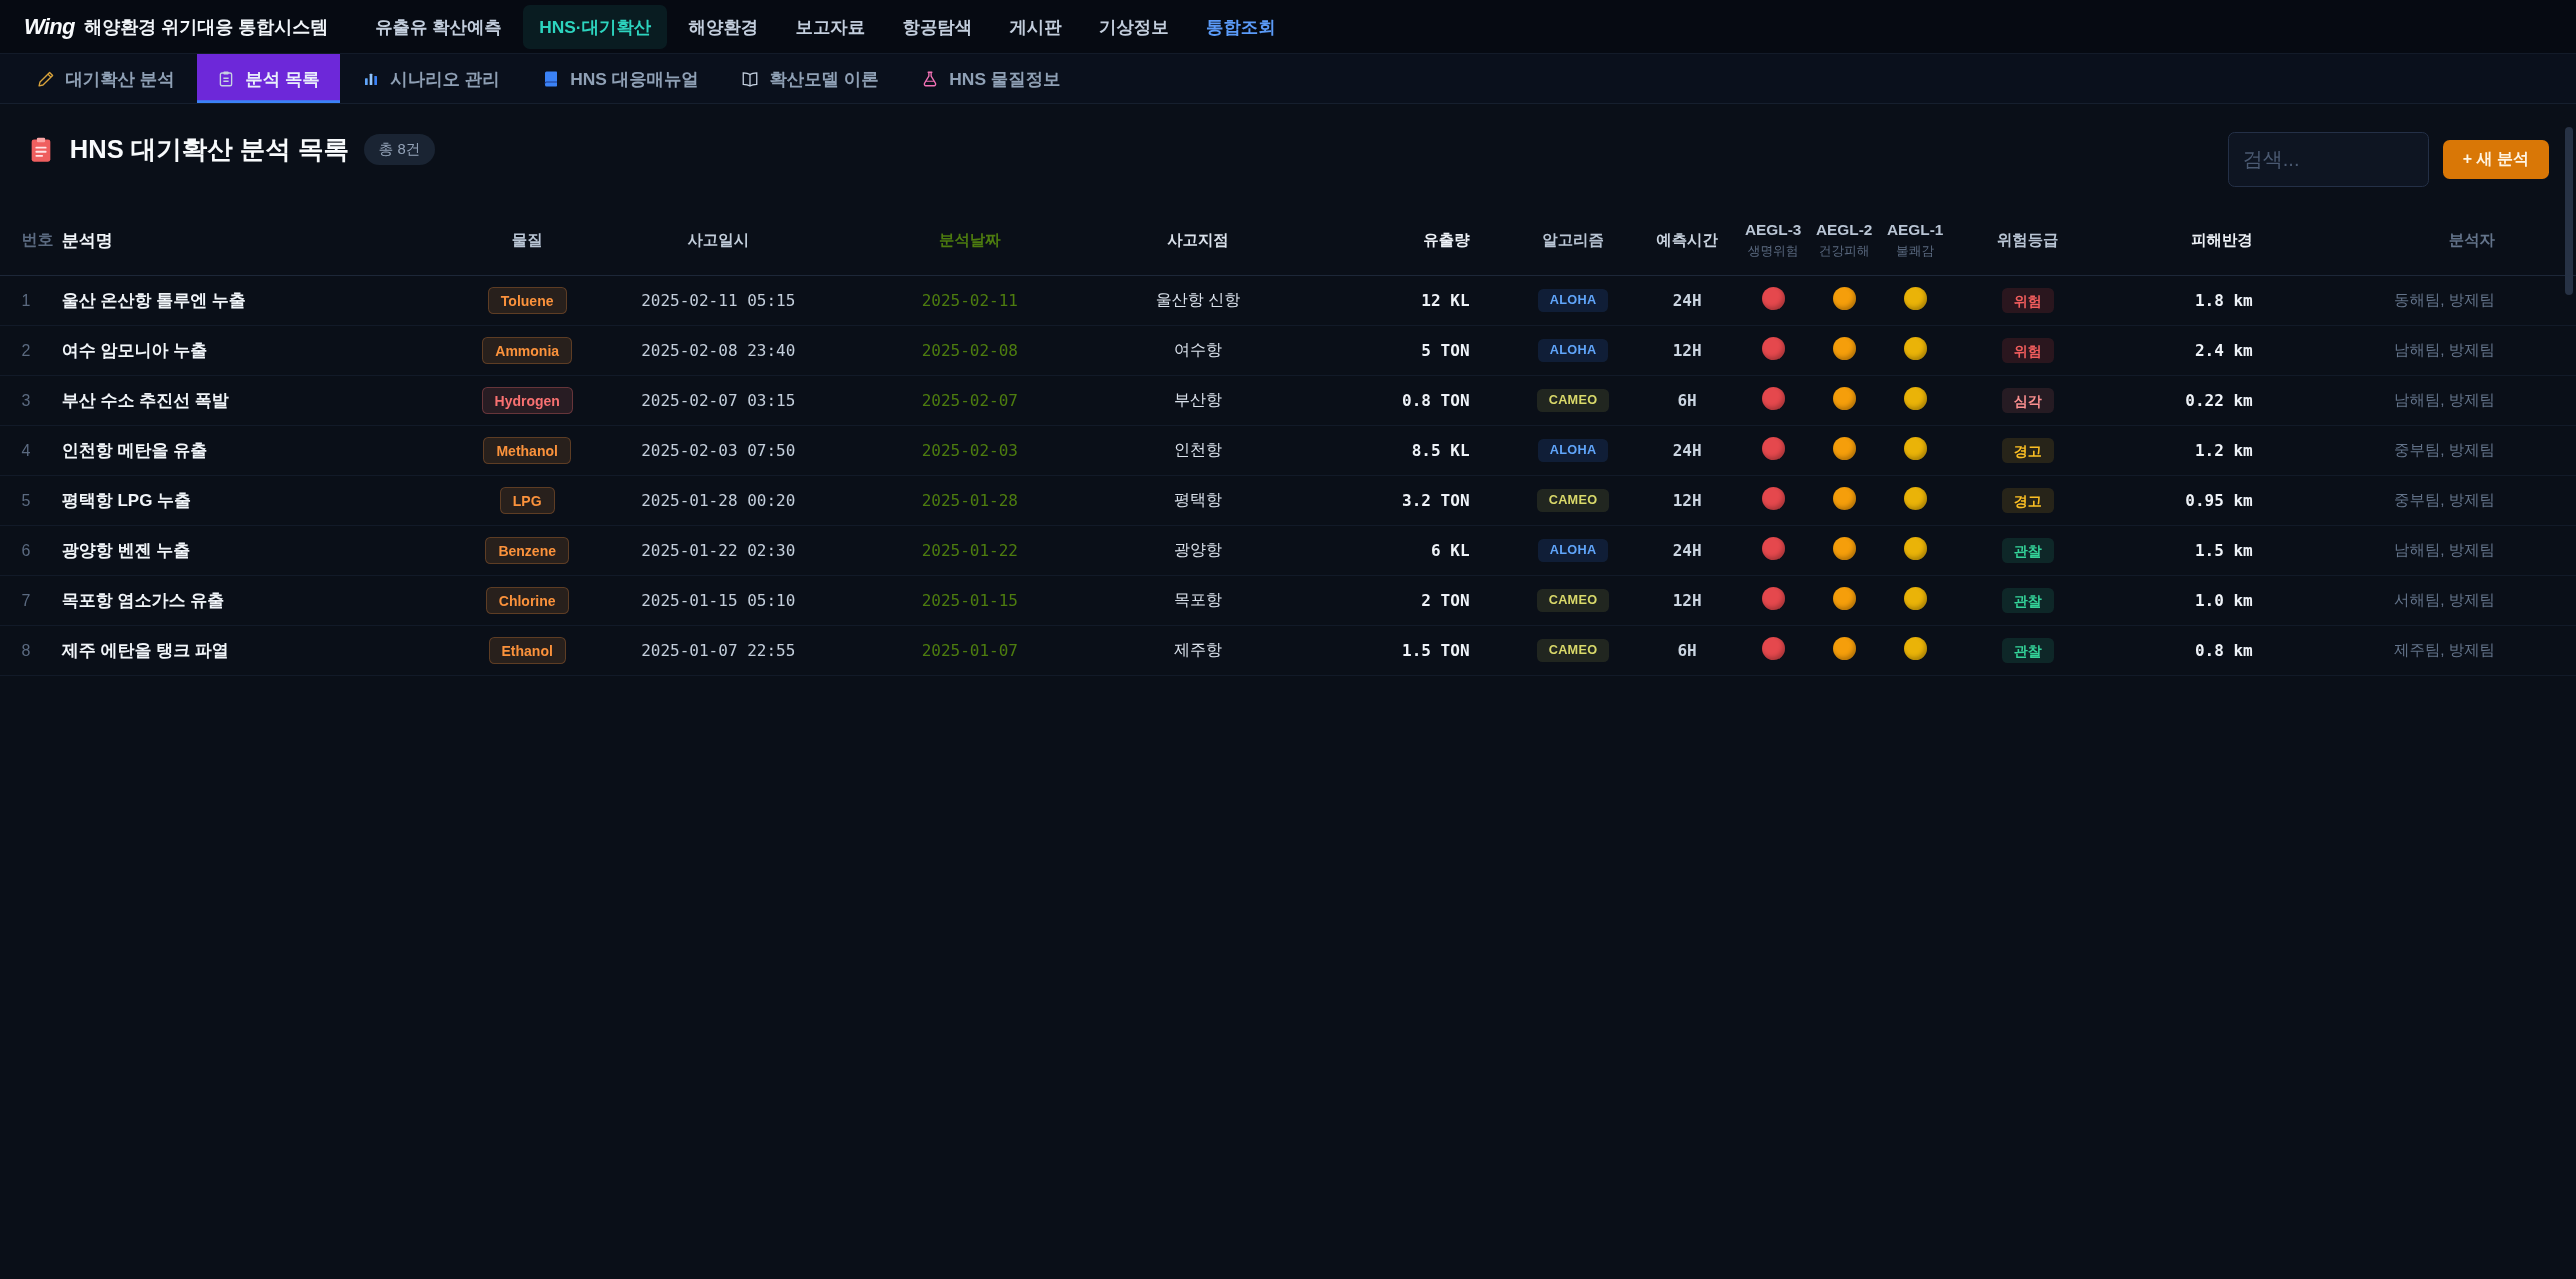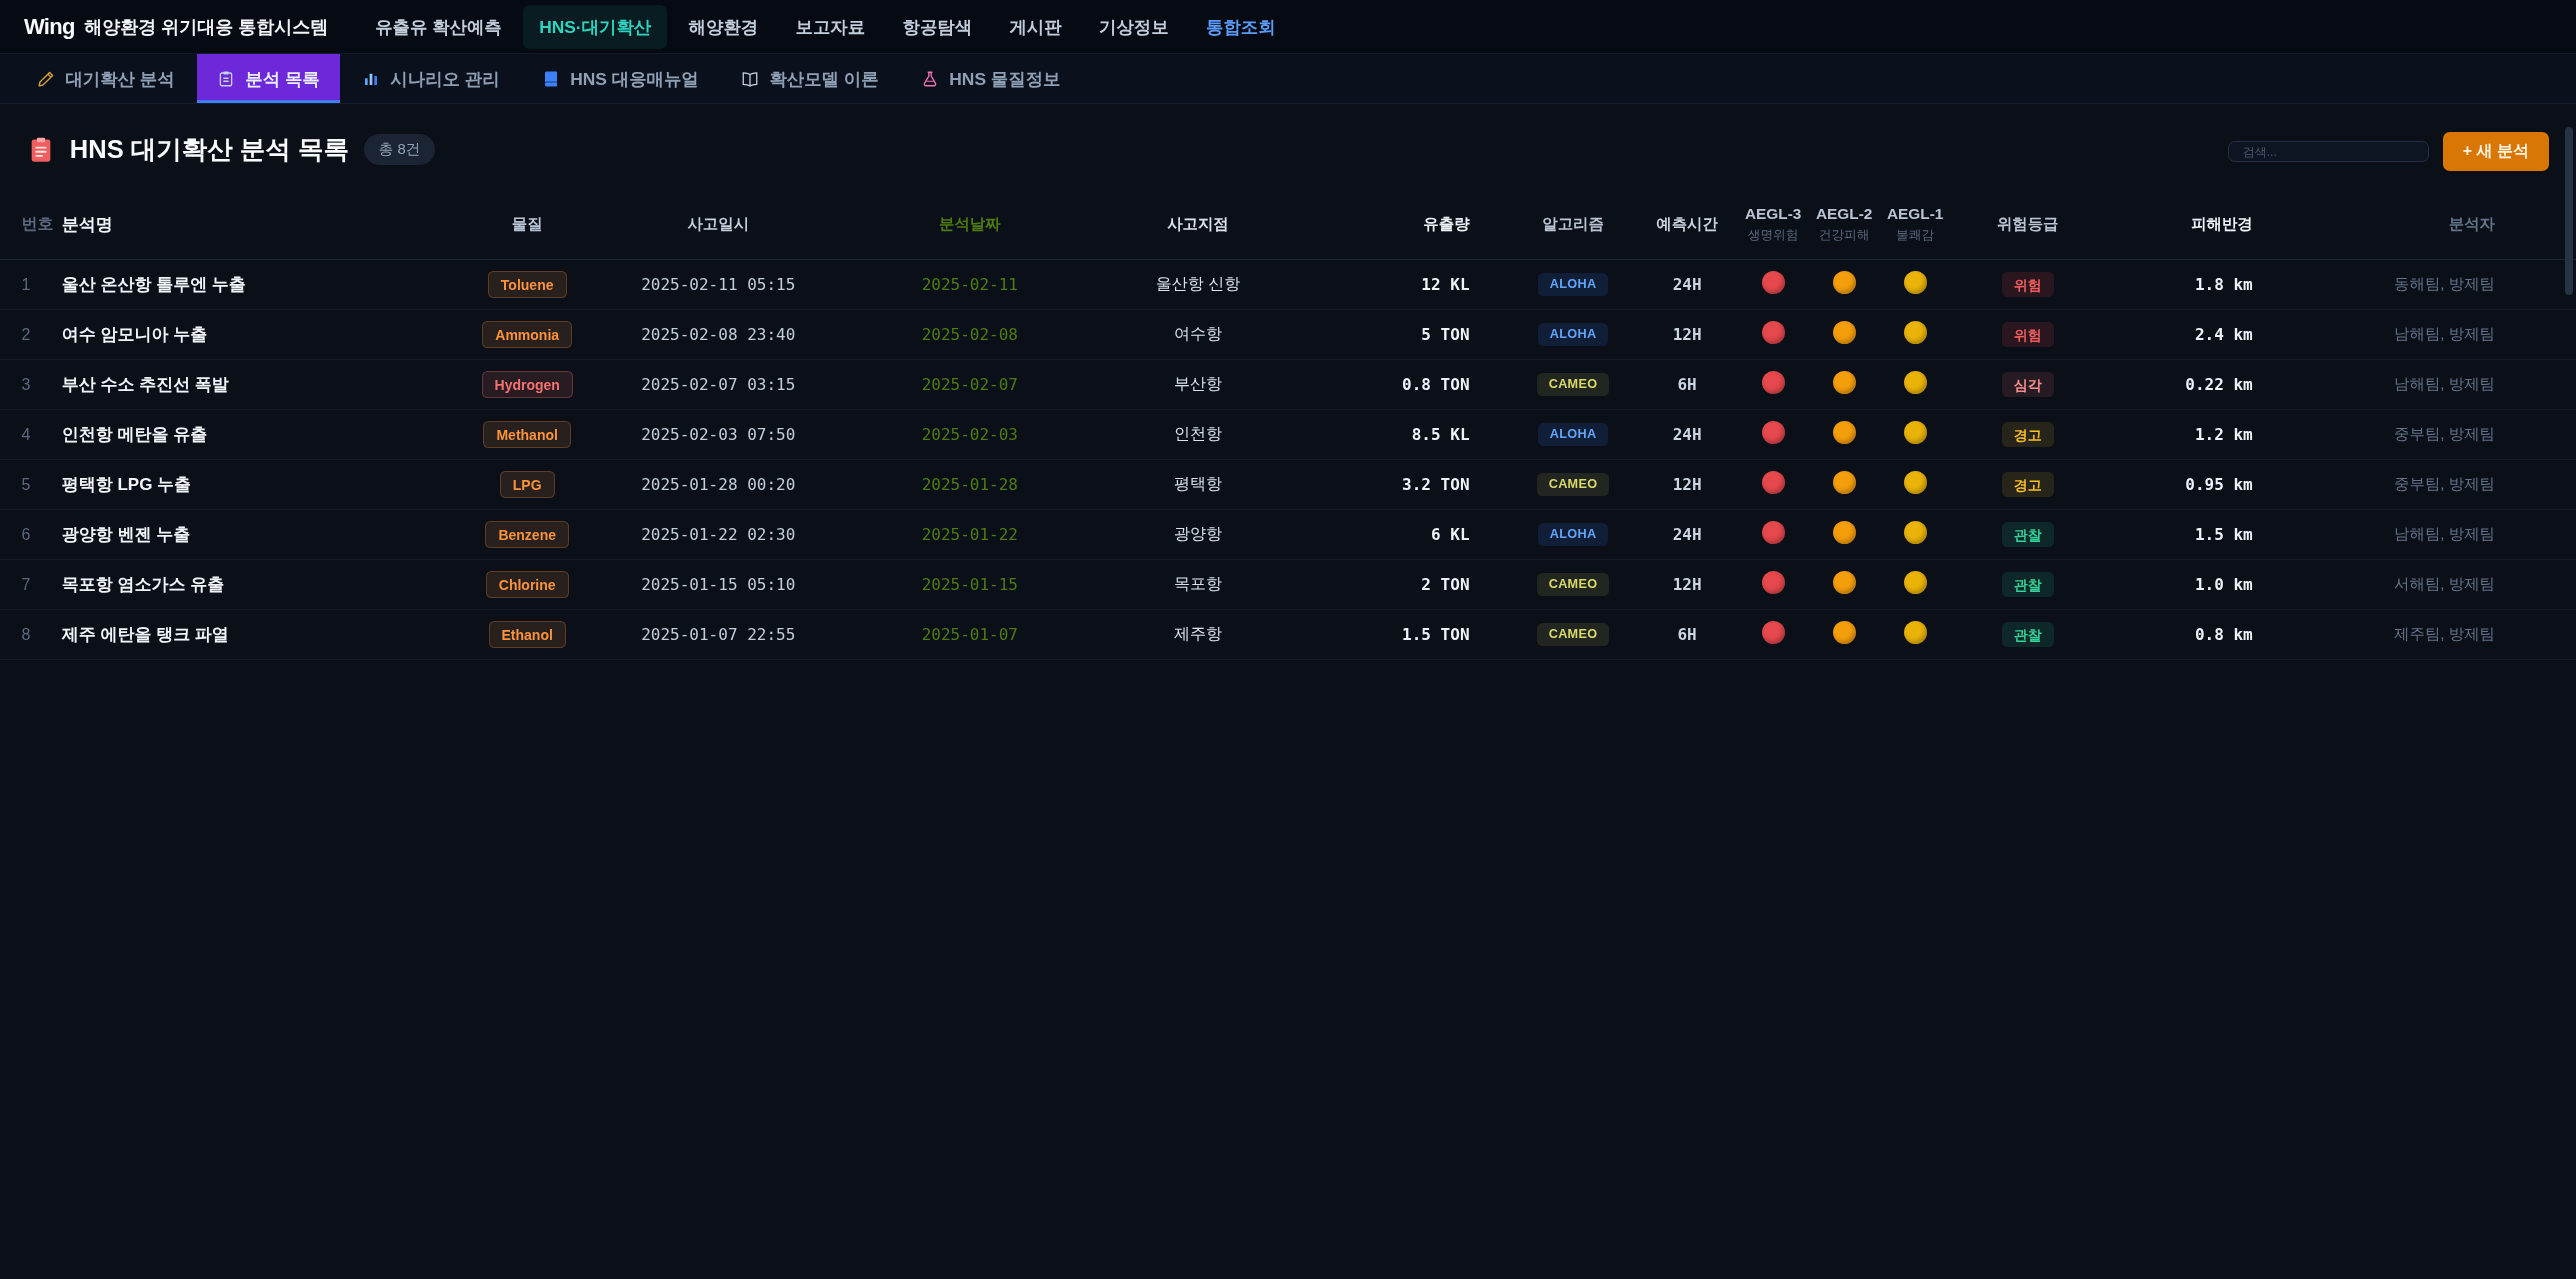--- a/index.html
+++ b/index.html
@@ -2,21 +2,21 @@
 <html style="font-size:10.7px"><head>
 <meta charset="utf-8">
 <style>
   *{margin:0;padding:0;box-sizing:border-box}
   html,body{width:2576px;height:1279px;background:#0a0f18;font-family:"Liberation Sans","DejaVu Sans",sans-serif;color:#e2e8f0;overflow:hidden}
   .mono{font-family:"DejaVu Sans Mono",monospace}
 
   
   .topnav{height:54px;background:#060a12;border-bottom:0.7px solid #131b29;display:flex;align-items:center;padding:0 24px}
   .brand{display:flex;align-items:center;gap:9.4px;margin-right:31px;white-space:nowrap}
-  .brand-mark{font-weight:800;font-size:22px;color:#f8fafc;letter-spacing:-0.7px}
+  .brand-mark{font-style:italic;font-weight:800;font-size:22px;color:#f8fafc;letter-spacing:-0.7px}
   .brand-title{font-weight:700;font-size:18px;color:#f1f5f9}
   .nav{display:flex;align-items:center;gap:5.4px}
   .nav-item{font-size:17.4px;font-weight:600;color:#c3cedd;padding:10px 16px;border-radius:6.7px;cursor:pointer;white-space:nowrap}
   .nav-item.active{color:#2dd4bf;background:rgba(45,212,191,.09)}
   .nav-item.accent{color:#5b9bf8}
   .top-right{margin-left:auto;display:flex;align-items:center;gap:21.5px}
   .incident{display:flex;align-items:center;gap:8.7px;color:#f87171;font-size:15.4px;font-weight:600;border:0.7px solid rgba(239,68,68,.45);background:rgba(239,68,68,.06);padding:7.4px 17.4px;border-radius:670px;white-space:nowrap}
   .incident-dot{width:9.4px;height:9.4px;border-radius:50%;background:#ef4444}
   .user{font-size:17.4px;color:#e6ebf2;white-space:nowrap}
   .logout{font-size:14.8px;color:#94a3b8;border:0.7px solid #2c3850;background:#101624;padding:7.4px 14.8px;border-radius:5.4px;cursor:pointer;white-space:nowrap}
@@ -28,21 +28,21 @@
   .tab{display:flex;align-items:center;gap:10px;padding:0 20px;font-size:17.4px;font-weight:600;color:#8fa0b5;cursor:pointer;white-space:nowrap}
   .tab.active{background:#6d28d9;color:#e9effb;box-shadow:inset 0 -2.7px 0 #3b82f6}
   .tab-icon{display:flex;align-items:center}
 
   
   .pagehead{display:flex;align-items:flex-start;padding:28px 27px 23px}
   .page-title-wrap{display:flex;align-items:center;gap:14.8px}
   .page-title{font-size:25.5px;font-weight:800;color:#f8fafc;white-space:nowrap}
   .count-badge{font-size:14.8px;color:#94a3b8;background:#1a2433;padding:6px 14.8px;border-radius:670px;white-space:nowrap}
   .head-right{margin-left:auto;display:flex;align-items:center;gap:13.4px}
-  .search{width:201px;height:21px;background:#0e1522;border:0.7px solid #243047;border-radius:6.7px;color:#e2e8f0;font-size:12px;padding:0 13.4px;outline:none}
+  .search{width:201px;height:55px;background:#0e1522;border:0.7px solid #243047;border-radius:6.7px;color:#e2e8f0;font-size:20px;padding:0 13.4px;outline:none}
   .search::placeholder{color:#4b5a72}
   .new-btn{height:39px;padding:0 20px;background:#d97706;color:#fff4e2;font-size:16px;font-weight:700;border:none;border-radius:6.7px;cursor:pointer;white-space:nowrap}
 
   
   table{width:2576px;border-collapse:collapse;table-layout:fixed}
   thead th{font-weight:700;font-size:15.4px;color:#b9c5d4;padding:10.7px 0 14.8px;border-bottom:0.7px solid #1d2738;vertical-align:middle}
   th .sub{display:block;font-size:12.7px;font-weight:400;color:#5b6a80;margin-top:4.7px}
   tbody td{height:50px;border-bottom:0.7px solid #121a28;font-size:16px;vertical-align:middle}
   tbody tr{cursor:pointer}
 

